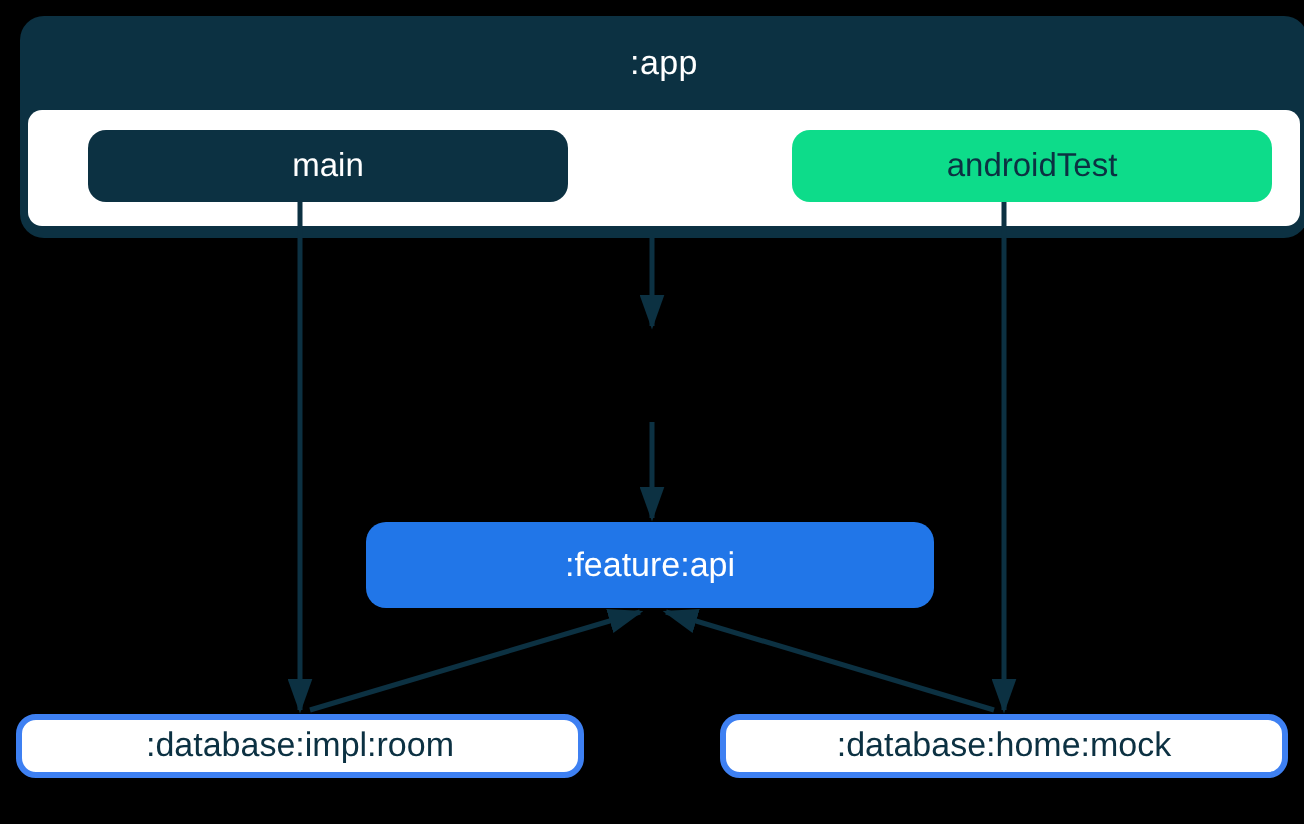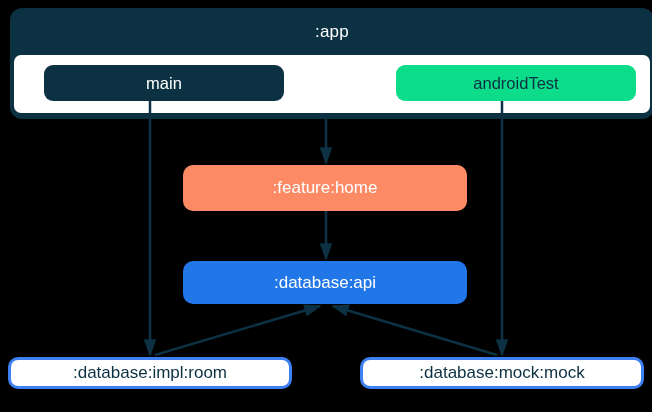--- a/index.html
+++ b/index.html
@@ -56,24 +56,23 @@
 <div class="canvas">
 
   <div class="app-group">
     <div class="app-header">:app</div>
     <div class="app-body">
       <div class="pill pill-main">main</div>
       <div class="pill pill-androidtest">androidTest</div>
     </div>
   </div>
 
-  <div class="node node-feature-home">:feature:home</div>
-  <div class="node node-database-api">:database:api</div>
+  <div class="node node-database-api">:feature:api</div>
   <div class="node node-impl node-impl-room">:database:impl:room</div>
-  <div class="node node-impl node-impl-mock">:database:mock:mock</div>
+  <div class="node node-impl node-impl-mock">:database:home:mock</div>
 
   <svg class="edges" viewBox="0 0 652 412">
     <defs>
       <marker id="arrow" markerWidth="7" markerHeight="5" refX="6.3" refY="2.5" orient="auto">
         <path d="M0,0 L7,2.5 L0,5 Z" fill="#0c3142"></path>
       </marker>
     </defs>
     <path d="M150,101 V355" stroke="#0c3142" stroke-width="2.5" fill="none" marker-end="url(#arrow)"></path>
     <path d="M502,101 V355" stroke="#0c3142" stroke-width="2.5" fill="none" marker-end="url(#arrow)"></path>
     <path d="M326,119 V163" stroke="#0c3142" stroke-width="2.5" fill="none" marker-end="url(#arrow)"></path>

